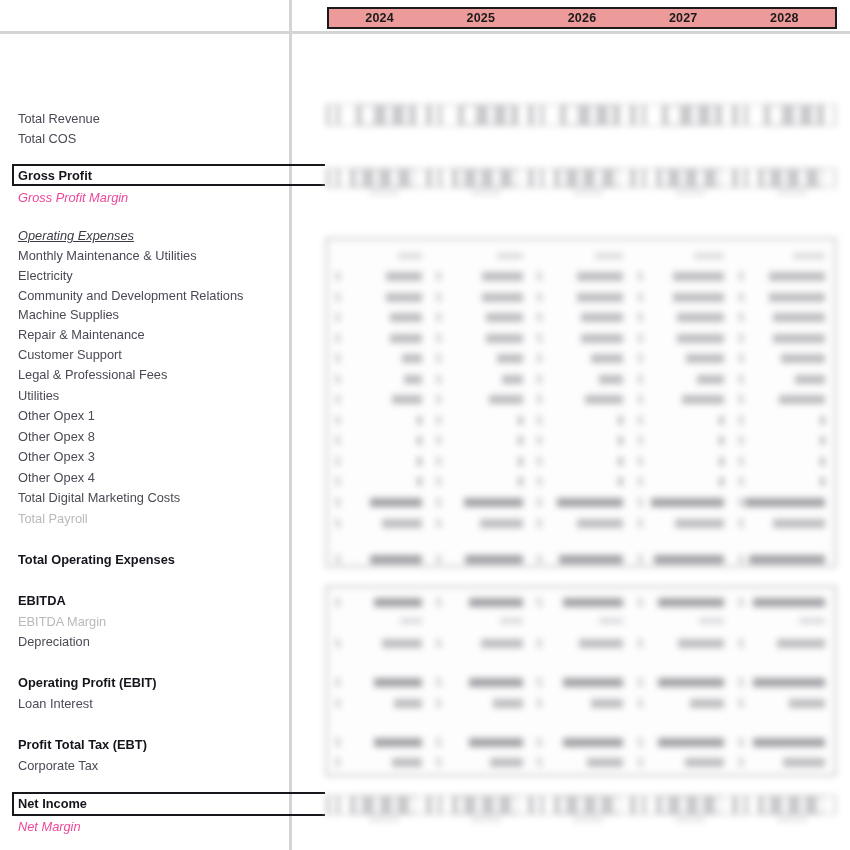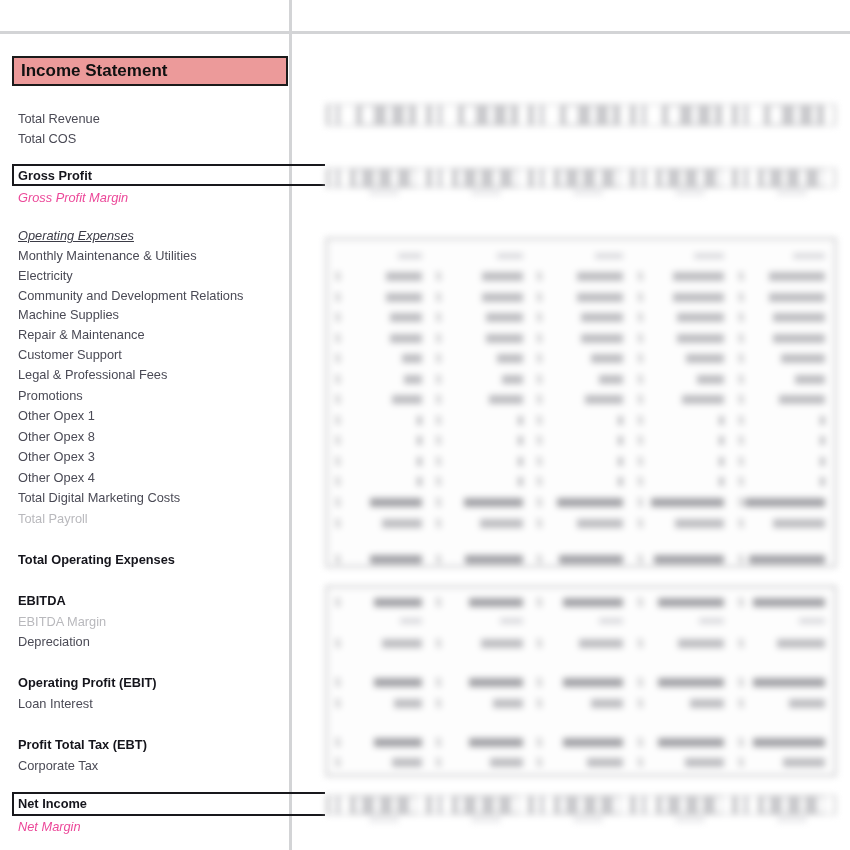--- a/index.html
+++ b/index.html
@@ -180,43 +180,47 @@
 </style>
 </head>
 <body>
 
 <div id="sheet">
 
   <div class="hrule-top"></div>
 
   <div class="vdivider"></div>
 
-
-  <div class="title-box">
-    <span>Income Statement</span>
+  <div class="year-banner">
+    <div class="year-cell">2024</div>
+    <div class="year-cell">2025</div>
+    <div class="year-cell">2026</div>
+    <div class="year-cell">2027</div>
+    <div class="year-cell">2028</div>
   </div>
+
 
   <div class="lbl" style="top:111px">Total Revenue</div>
   <div class="lbl" style="top:131px">Total COS</div>
 
   <div class="band" style="top:164px; height:22px;">
     <div class="band-side" style="left:0"></div>
     <div class="band-label">Gross Profit</div>
   </div>
   <div class="lbl muted" style="top:190px">Gross Profit Margin</div>
 
   <div class="lbl under" style="top:228px">Operating Expenses</div>
   <div class="lbl" style="top:248px">Monthly Maintenance &amp; Utilities</div>
   <div class="lbl" style="top:268px">Electricity</div>
   <div class="lbl" style="top:288px">Community and Development Relations</div>
   <div class="lbl" style="top:307px">Machine Supplies</div>
   <div class="lbl" style="top:327px">Repair &amp; Maintenance</div>
   <div class="lbl" style="top:347px">Customer Support</div>
   <div class="lbl" style="top:367px">Legal &amp; Professional Fees</div>
-  <div class="lbl" style="top:388px">Promotions</div>
+  <div class="lbl" style="top:388px">Utilities</div>
   <div class="lbl" style="top:408px">Other Opex 1</div>
   <div class="lbl" style="top:429px">Other Opex 8</div>
   <div class="lbl" style="top:449px">Other Opex 3</div>
   <div class="lbl" style="top:470px">Other Opex 4</div>
   <div class="lbl" style="top:490px">Total Digital Marketing Costs</div>
   <div class="lbl plain-muted" style="top:511px">Total Payroll</div>
 
   <div class="lbl bold" style="top:552px">Total Operating Expenses</div>
 
   <div class="lbl bold" style="top:593px">EBITDA</div>

